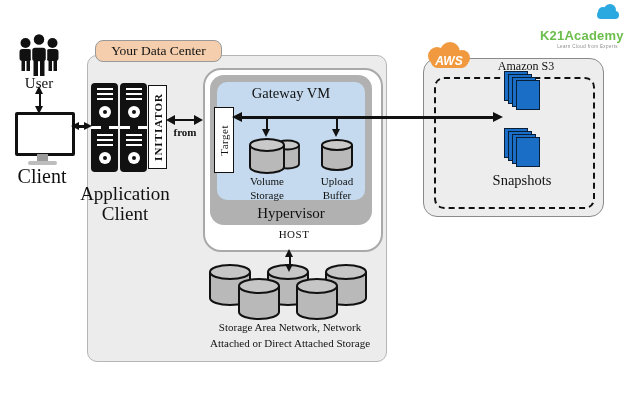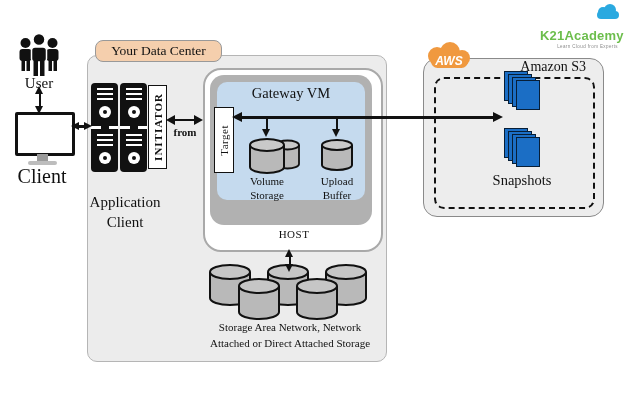--- a/index.html
+++ b/index.html
@@ -14,21 +14,21 @@
   .dc-box{left:87px;top:55px;width:298px;height:305px;background:#ececec;border:1.5px solid #b5b5b5;border-radius:10px;}
   .dc-tab{left:95px;top:40px;width:125px;height:20px;background:#f5cfad;border:1px solid #999;border-radius:8px;
           font-size:13.5px;line-height:20px;text-align:center;}
   .host-box{left:203px;top:68px;width:176px;height:180px;background:#ffffff;border:2px solid #a9a9a9;border-radius:18px;}
   .hyp-box{left:210px;top:75px;width:162px;height:150px;background:#b1b1b1;border-radius:14px;}
   .gvm-box{left:217px;top:82px;width:148px;height:118px;background:#c5daee;border-radius:10px;}
   .gvm-title{left:217px;top:85px;width:148px;font-size:14.5px;}
   .hyp-label{left:210px;top:205px;width:162px;font-size:15px;}
   .host-label{left:206px;top:228px;width:176px;font-size:11px;letter-spacing:.5px;}
   .s3-box{left:423px;top:58px;width:179px;height:157px;background:#ededed;border:1.5px solid #8a8a8a;border-radius:14px;}
-  .s3-title{left:466px;top:59px;width:126px;font-size:14px;text-align:right;padding-right:6px;box-sizing:border-box;}
+  .s3-title{left:466px;top:59px;width:126px;font-size:12px;text-align:center;padding-right:6px;box-sizing:border-box;}
   .s3-dashed{left:434px;top:77px;width:157px;height:128px;border:2px dashed #111;border-radius:10px;}
 
   
   .vbox{background:#fff;border:1.5px solid #111;display:flex;align-items:center;justify-content:center;}
   .vtext{writing-mode:vertical-rl;transform:rotate(180deg);white-space:nowrap;}
   .initiator{left:148px;top:85px;width:17px;height:82px;font-size:11px;font-weight:bold;letter-spacing:1px;}
   .target{left:214px;top:107px;width:18px;height:64px;font-size:11px;letter-spacing:.5px;}
 
   
   .tower{position:absolute;top:83px;width:27px;height:89px;background:#111;border-radius:4px;
@@ -41,21 +41,21 @@
   .tower-gap span{width:8px;height:3px;background:#111;}
 
   
   .mon-screen{left:15px;top:112px;width:54px;height:38px;background:#fff;border:3px solid #111;border-radius:2px;}
   .mon-neck{left:37px;top:154px;width:11px;height:7px;background:#9a9a9a;}
   .mon-base{left:28px;top:161px;width:29px;height:4px;background:#bdbdbd;border-radius:2px;}
 
   
   .user-label{left:10px;top:75px;width:58px;font-size:15px;}
   .client-label{left:4px;top:165px;width:76px;font-size:20px;}
-  .appsrv-label{left:60px;top:192px;width:130px;font-size:15px;line-height:20px;}
+  .appsrv-label{left:60px;top:184px;width:130px;font-size:19px;line-height:20px;}
   .iscsi-label{left:164px;top:126px;width:42px;font-size:11px;font-weight:bold;}
   .cyl-label{font-size:11px;line-height:14px;}
   .san-text{left:190px;top:320px;width:200px;font-size:11px;line-height:15.5px;}
   .snap-label{left:470px;top:172px;width:104px;font-size:14.5px;}
 
   
   .stack{position:absolute;width:38px;height:40px;}
   .page{position:absolute;width:24px;height:30px;background:#1b6ec5;border:1.5px solid #071e36;box-sizing:border-box;}
 
   
@@ -112,20 +112,21 @@
   <div class="abs ctr appsrv-label">
     <div>Application</div>
     <div>Client</div>
   </div>
   <div class="abs ctr iscsi-label">from</div>
 
   <div class="abs host-box"></div>
   <div class="abs hyp-box"></div>
   <div class="abs gvm-box"></div>
   <div class="abs ctr gvm-title">Gateway VM</div>
+  <div class="abs ctr hyp-label">Hypervisor</div>
   <div class="abs ctr host-label">HOST</div>
   <div class="abs vbox target">
     <span class="vtext">Target</span>
   </div>
 
   <svg class="abs" style="left:248px;top:136px;" width="54" height="40" viewBox="0 0 54 40">
     <g transform="translate(27,3)">
       <path d="M1 6 v19 a11.5 4.5 0 0 0 23 0 V6" fill="#b9b9b9" stroke="#111" stroke-width="1.8"></path>
       <ellipse cx="12.5" cy="6" rx="11.5" ry="4.5" fill="#c9c9c9" stroke="#111" stroke-width="1.8"></ellipse>
     </g>

